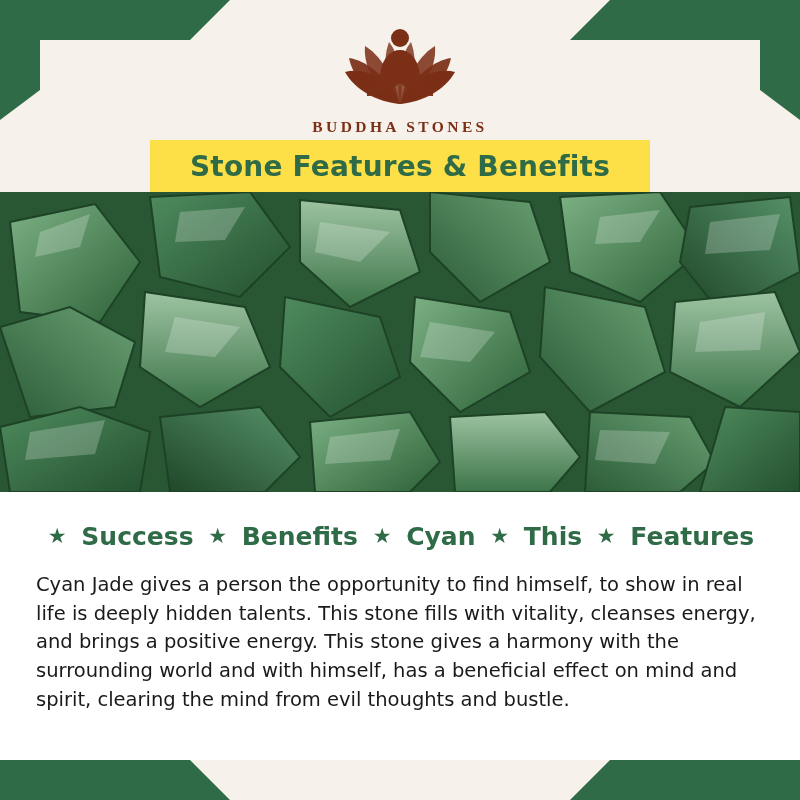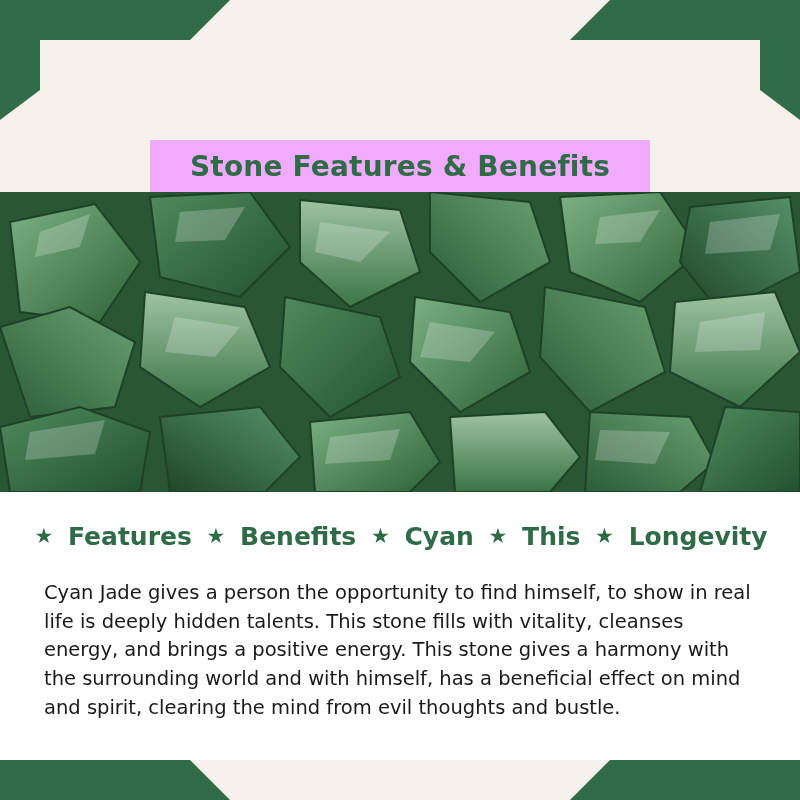--- a/index.html
+++ b/index.html
@@ -94,21 +94,21 @@
     font-weight: bold;
   }
 
   
   .title-band {
     position: absolute;
     top: 140px;
     left: 150px;
     width: 500px;
     height: 52px;
-    background: #f0abfc;
+    background: #fde047;
     display: flex;
     align-items: center;
     justify-content: center;
     box-shadow: 0 0 0 0 rgba(0,0,0,0);
     text-align: center;
   }
   .title-band h1 {
     margin: 0;
     font-size: 28px;
     font-weight: bold;
@@ -150,21 +150,21 @@
   }
   .keywords .star {
     color: #2f6b47;
     font-size: 21px;
     vertical-align: 2px;
     padding: 0 4px;
   }
   .keywords .kw { padding: 0 2px; }
 
   .description {
-    margin: 12px;
+    margin: 4px;
     padding: 16px 32px 0 32px;
     font-size: 19.5px;
     line-height: 1.47;
     color: #1a1a1a;
     font-family: "DejaVu Sans", sans-serif;
     text-align: left;
   }
 </style>
 </head>
 <body>
@@ -175,20 +175,42 @@
   <div class="corner corner-tl2"></div>
   <div class="corner corner-tr"></div>
   <div class="corner corner-tr2"></div>
   <div class="corner corner-bl"></div>
   <div class="corner corner-bl2"></div>
   <div class="corner corner-br"></div>
   <div class="corner corner-br2"></div>
 
   <div class="inner">
 
+    <div class="brand">
+      <span>
+        <svg width="190" height="92" viewBox="0 0 190 92" xmlns="http://www.w3.org/2000/svg">
+          <g fill="#7a2f16">
+
+            <path d="M95 84 C72 82 50 70 40 52 C54 48 74 54 88 68 Z"></path>
+            <path d="M95 84 C70 78 48 60 44 38 C60 40 80 56 90 74 Z" opacity="0.92"></path>
+            <path d="M95 84 C74 72 58 50 60 26 C74 34 88 56 93 76 Z" opacity="0.86"></path>
+            <path d="M95 84 C82 68 76 44 84 22 C94 34 98 58 96 78 Z" opacity="0.8"></path>
+
+            <path d="M95 84 C118 82 140 70 150 52 C136 48 116 54 102 68 Z"></path>
+            <path d="M95 84 C120 78 142 60 146 38 C130 40 110 56 100 74 Z" opacity="0.92"></path>
+            <path d="M95 84 C116 72 132 50 130 26 C116 34 102 56 97 76 Z" opacity="0.86"></path>
+            <path d="M95 84 C108 68 114 44 106 22 C96 34 92 58 94 78 Z" opacity="0.8"></path>
+
+            <circle cx="95" cy="18" r="9"></circle>
+            <path d="M95 30 C86 30 78 38 76 50 C74 60 70 66 62 70 L62 76 C78 76 88 70 95 62 C102 70 112 76 128 76 L128 70 C120 66 116 60 114 50 C112 38 104 30 95 30 Z"></path>
+          </g>
+        </svg>
+      </span>
+      <div class="brand-name">BUDDHA STONES</div>
+    </div>
 
     <div class="title-band">
       <h1>Stone Features &amp; Benefits</h1>
     </div>
 
     <div class="photo">
       <svg width="800" height="300" viewBox="0 0 800 300" xmlns="http://www.w3.org/2000/svg">
         <defs>
           <linearGradient id="g1" x1="0" y1="0" x2="1" y2="1">
             <stop offset="0%" stop-color="#4f8b5e"></stop>
@@ -247,27 +269,27 @@
           <polygon points="330,245 400,237 390,268 325,272"></polygon>
           <polygon points="600,238 670,240 655,272 595,268"></polygon>
         </g>
       </svg>
 
     </div>
 
     <div class="content">
       <div class="keywords">
         <span class="star">★</span>
+        <span class="kw">Success</span>
+        <span class="star">★</span>
+        <span class="kw">Benefits</span>
+        <span class="star">★</span>
+        <span class="kw">Cyan</span>
+        <span class="star">★</span>
+        <span class="kw">This</span>
+        <span class="star">★</span>
         <span class="kw">Features</span>
-        <span class="star">★</span>
-        <span class="kw">Benefits</span>
-        <span class="star">★</span>
-        <span class="kw">Cyan</span>
-        <span class="star">★</span>
-        <span class="kw">This</span>
-        <span class="star">★</span>
-        <span class="kw">Longevity</span>
       </div>
       <p class="description">Cyan Jade gives a person the opportunity to find himself, to show in real life is deeply hidden talents. This stone fills with vitality, cleanses energy, and brings a positive energy. This stone gives a harmony with the surrounding world and with himself, has a beneficial effect on mind and spirit, clearing the mind from evil thoughts and bustle.</p>
     </div>
 
   </div>
 </div>
 
 </body></html>

